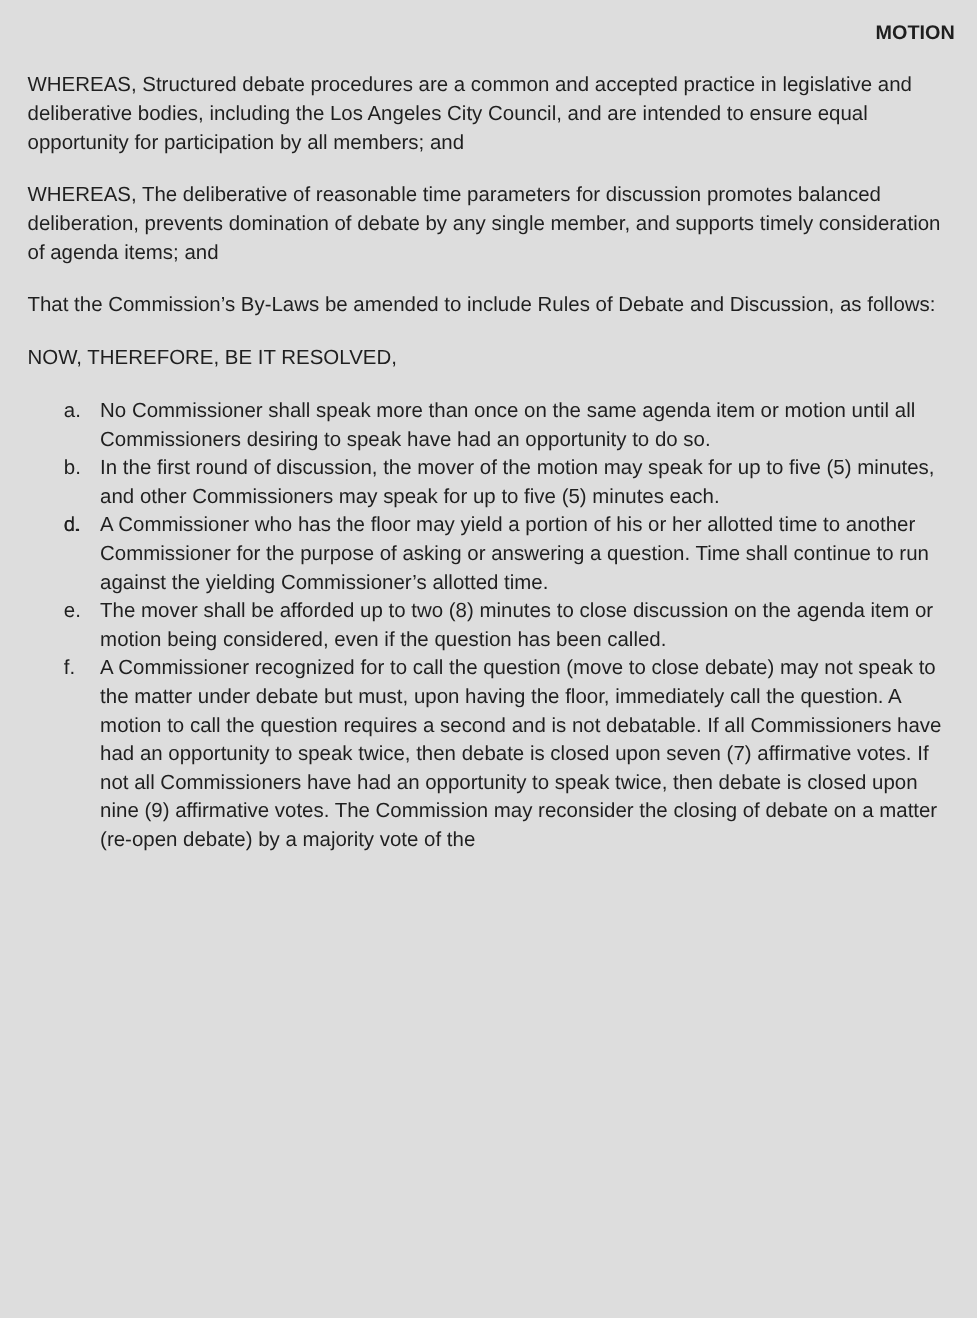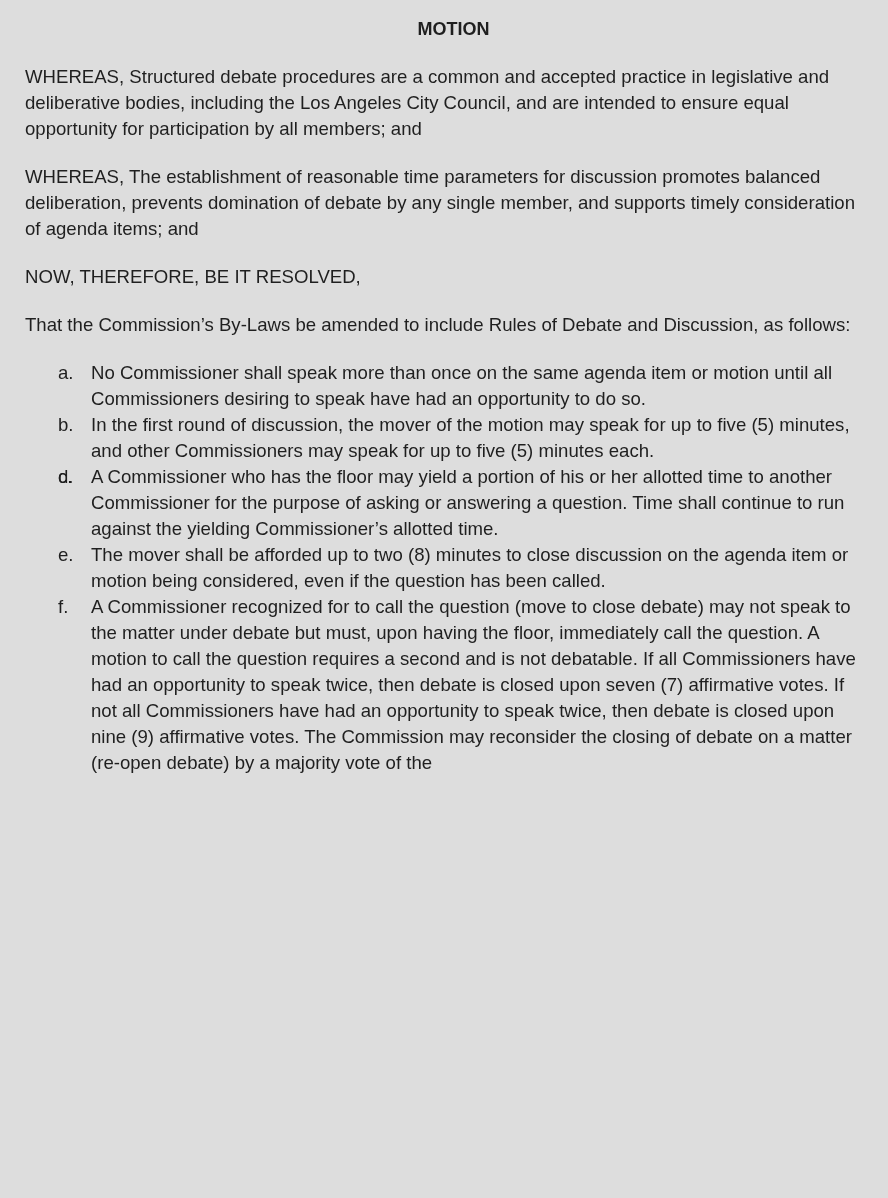--- a/index.html
+++ b/index.html
@@ -16,21 +16,21 @@
       font-size: 18.6px;
       line-height: 26px;
     }
     .page {
       position: relative;
       padding: 16px 20px 0 25px;
       box-sizing: border-box;
       width: 888px;
     }
     .title {
-      text-align: center;
+      text-align: right;
       font-weight: bold;
       font-size: 18px;
       margin: 0 0 22px 0;
       line-height: 26px;
       padding-left: 14px;
     }
     p {
       margin: 0 0 22px 0;
     }
     ol.rules {
@@ -49,23 +49,23 @@
       top: 0;
     }
   </style>
 </head>
 <body>
 
 <div class="page">
   <div class="title">MOTION</div>
 
   <p>WHEREAS, Structured debate procedures are a common and accepted practice in legislative and deliberative bodies, including the Los Angeles City Council, and are intended to ensure equal opportunity for participation by all members; and</p>
-  <p>WHEREAS, The establishment of reasonable time parameters for discussion promotes balanced deliberation, prevents domination of debate by any single member, and supports timely consideration of agenda items; and</p>
+  <p>WHEREAS, The deliberative of reasonable time parameters for discussion promotes balanced deliberation, prevents domination of debate by any single member, and supports timely consideration of agenda items; and</p>
+  <p>That the Commission’s By-Laws be amended to include Rules of Debate and Discussion, as follows:</p>
   <p>NOW, THEREFORE, BE IT RESOLVED,</p>
-  <p>That the Commission’s By-Laws be amended to include Rules of Debate and Discussion, as follows:</p>
 
   <ol class="rules">
     <li>
       <span class="marker">a.</span>
       <span>No Commissioner shall speak more than once on the same agenda item or motion until all Commissioners desiring to speak have had an opportunity to do so.</span>
     </li>
     <li>
       <span class="marker">b.</span>
       <span>In the first round of discussion, the mover of the motion may speak for up to five (5) minutes, and other Commissioners may speak for up to five (5) minutes each.</span>
     </li>

